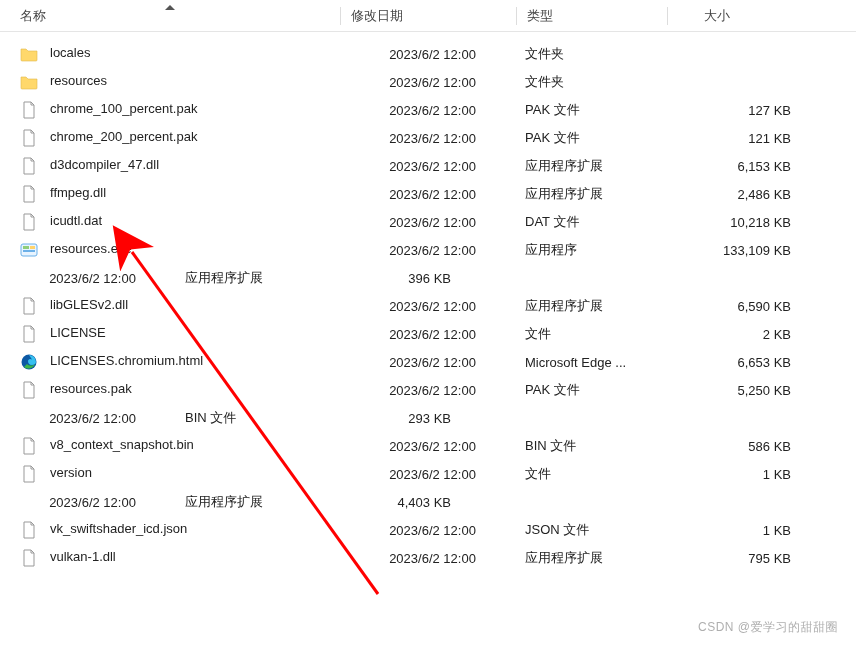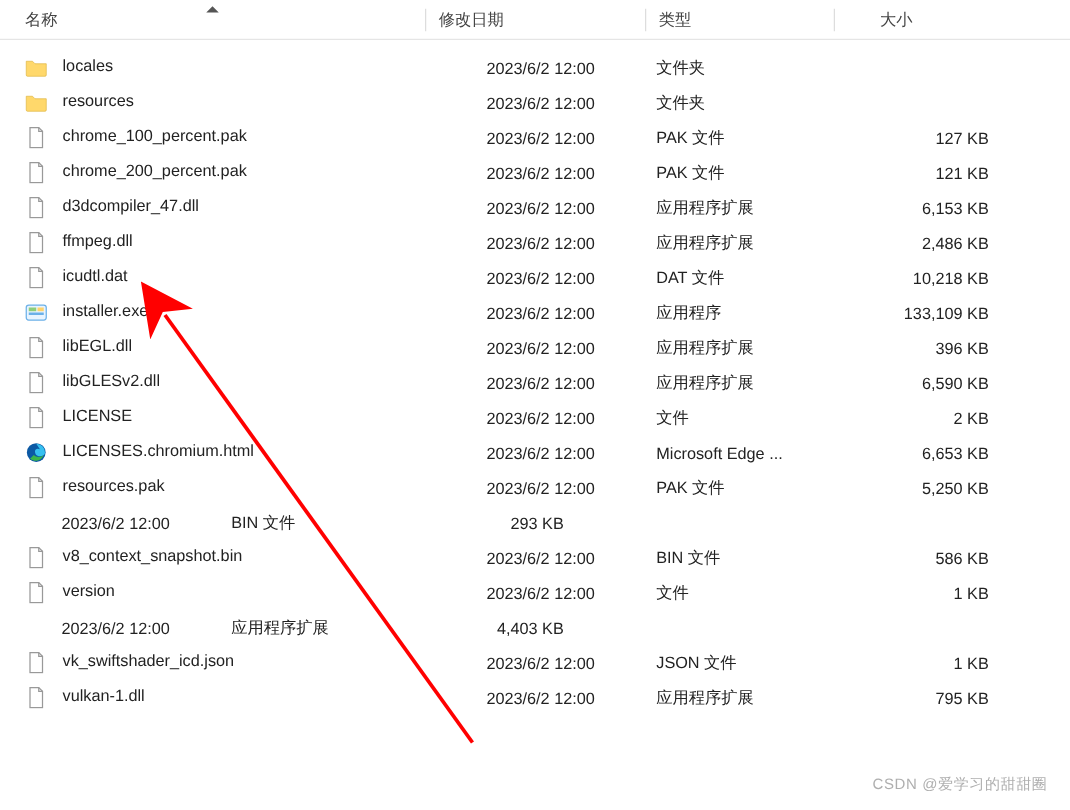--- a/index.html
+++ b/index.html
@@ -184,36 +184,27 @@
     <div class="file-row">
       <div class="col-name">
         <span class="icon">
           <svg viewBox="0 0 18 18">
             <rect x="1" y="3" width="16" height="12" rx="2" fill="#e8f4ff" stroke="#6bb0e8"></rect>
             <rect x="3" y="5" width="6" height="3" fill="#8fce7a"></rect>
             <rect x="10" y="5" width="5" height="3" fill="#ffd36b"></rect>
             <rect x="3" y="9" width="12" height="2" fill="#6bb0e8"></rect>
           </svg>
         </span>
-        <span>installer.exe</span>
+        <span>resources.exe</span>
       </div>
       <div class="col-date">2023/6/2 12:00</div>
       <div class="col-type">应用程序</div>
       <div class="col-size">133,109 KB</div>
     </div>
     <div class="file-row">
-      <div class="col-name">
-        <span class="icon">
-          <svg viewBox="0 0 18 18">
-            <path d="M4 1 h7 l3 3 v13 H4 Z" fill="#fff" stroke="#999" stroke-width="1"></path>
-            <path d="M11 1 v3 h3" fill="none" stroke="#999" stroke-width="1"></path>
-          </svg>
-        </span>
-        <span>libEGL.dll</span>
-      </div>
       <div class="col-date">2023/6/2 12:00</div>
       <div class="col-type">应用程序扩展</div>
       <div class="col-size">396 KB</div>
     </div>
     <div class="file-row">
       <div class="col-name">
         <span class="icon">
           <svg viewBox="0 0 18 18">
             <path d="M4 1 h7 l3 3 v13 H4 Z" fill="#fff" stroke="#999" stroke-width="1"></path>
             <path d="M11 1 v3 h3" fill="none" stroke="#999" stroke-width="1"></path>

